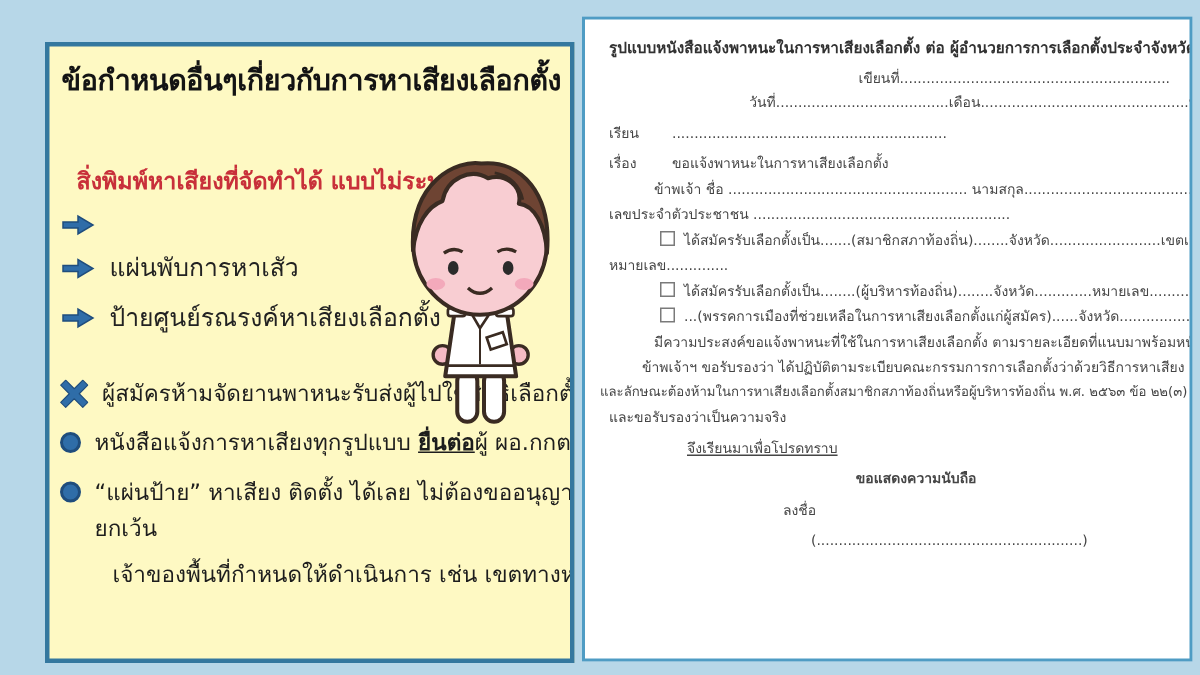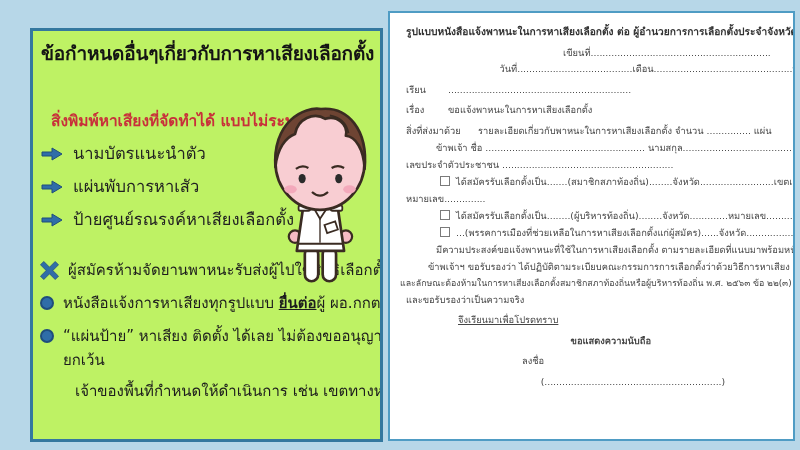--- a/index.html
+++ b/index.html
@@ -4,21 +4,21 @@
 <style>
   html,body{margin:0;padding:0;background:#9fc3d8;}
   .page{
     position:relative; width:800px; height:450px; overflow:hidden;
     background:#b7d7e8;
     font-family:"DejaVu Sans","Liberation Sans",sans-serif;
   }
   
   .panel-left{
     position:absolute; left:30px; top:28px; width:353px; height:414px;
-    background:#bef264; border:3px solid #34789f; box-sizing:border-box;
+    background:#fef9c3; border:3px solid #34789f; box-sizing:border-box;
     overflow:hidden;
   }
   .slide-title{
     margin:7px 6px 0 8px; font-size:19px; font-weight:bold; color:#141414;
     letter-spacing:-0.2px; white-space:nowrap;
   }
   .red-heading{
     margin:40px 0 0 18px; font-size:15.5px; font-weight:bold; color:#c8303a;
     white-space:nowrap;
   }
@@ -42,21 +42,21 @@
   .panel-right{
     position:absolute; left:388px; top:11px; width:407px; height:430px;
     background:#ffffff; border:2px solid #4f9cc4; box-sizing:border-box;
     padding:10px 13px 8px 16px;
     display:flex; flex-direction:column;
     font-size:9.3px; color:#454545; overflow:hidden;
   }
   .form-title{ text-align:center; font-weight:bold; font-size:10.2px; color:#323232;
     white-space:nowrap; margin-bottom:3px;}
   .ln{ line-height:1.45; white-space:nowrap; margin-top:3.5px; }
-  .written{ padding-left:42%; }
+  .written{ padding-left:42%;text-align:right; }
   .dateln{ padding-left:25%; }
   .gap-top{ margin-top:7px; }
   .lbl{ display:inline-block; width:42px; }
   .lbl-wide{ display:inline-block; width:72px; }
   .ind-name{ padding-left:30px; }
   .chk{ padding-left:34px; }
   .cbx{ display:inline-block; width:8px; height:8px; border:1px solid #7a7a7a;
     margin-right:6px; vertical-align:-1px; background:#fff;}
   .para-ind1{ padding-left:30px; }
   .para-ind2{ padding-left:22px; }
@@ -75,21 +75,20 @@
 
   <div class="panel-left">
     <div class="slide-title">ข้อกำหนดอื่นๆเกี่ยวกับการหาเสียงเลือกตั้ง</div>
     <div class="red-heading">สิ่งพิมพ์หาเสียงที่จัดทำได้ แบบไม่ระบุจำนวน</div>
 
     <div class="arrow-list">
       <div class="arrow-item">
         <svg class="arrow-svg" viewBox="0 0 24 16">
             <path d="M2,6 h10 V2 l10,6 -10,6 V10 H2 Z" fill="#2f6da8" stroke="#1f4d7d" stroke-width="1"></path>
           </svg>
-        <span>นามบัตรแนะนำตัว</span>
       </div>
       <div class="arrow-item">
         <svg class="arrow-svg" viewBox="0 0 24 16">
             <path d="M2,6 h10 V2 l10,6 -10,6 V10 H2 Z" fill="#2f6da8" stroke="#1f4d7d" stroke-width="1"></path>
           </svg>
         <span>แผ่นพับการหาเสัว</span>
       </div>
       <div class="arrow-item">
         <svg class="arrow-svg" viewBox="0 0 24 16">
             <path d="M2,6 h10 V2 l10,6 -10,6 V10 H2 Z" fill="#2f6da8" stroke="#1f4d7d" stroke-width="1"></path>
@@ -144,21 +143,20 @@
       </svg>
     </div>
   </div>
 
   <div class="panel-right">
     <div class="form-title">รูปแบบหนังสือแจ้งพาหนะในการหาเสียงเลือกตั้ง ต่อ ผู้อำนวยการการเลือกตั้งประจำจังหวัด</div>
     <div class="ln written">เขียนที่.............................................................</div>
     <div class="ln dateln">วันที่.......................................เดือน...............................................พ.ศ. ......................</div>
     <div class="ln gap-top"><span class="lbl">เรียน</span><span>..............................................................</span></div>
     <div class="ln gap-top"><span class="lbl">เรื่อง</span><span>ขอแจ้งพาหนะในการหาเสียงเลือกตั้ง</span></div>
-    <div class="ln gap-top"><span class="lbl-wide">สิ่งที่ส่งมาด้วย</span><span>รายละเอียดเกี่ยวกับพาหนะในการหาเสียงเลือกตั้ง  จำนวน ............... แผ่น</span></div>
     <div class="ln ind-name">ข้าพเจ้า  ชื่อ ...................................................... นามสกุล.............................................................</div>
     <div class="ln">เลขประจำตัวประชาชน ..........................................................</div>
     <div class="ln chk"><span class="cbx"></span><span>ได้สมัครรับเลือกตั้งเป็น.......(สมาชิกสภาท้องถิ่น)........จังหวัด.........................เขตเลือกตั้งที่..............</span></div>
     <div class="ln">หมายเลข..............</div>
     <div class="ln chk"><span class="cbx"></span><span>ได้สมัครรับเลือกตั้งเป็น........(ผู้บริหารท้องถิ่น)........จังหวัด.............หมายเลข.............</span></div>
     <div class="ln chk"><span class="cbx"></span><span>...(พรรคการเมืองที่ช่วยเหลือในการหาเสียงเลือกตั้งแก่ผู้สมัคร)......จังหวัด............................</span></div>
     <div class="ln para-ind1">มีความประสงค์ขอแจ้งพาหนะที่ใช้ในการหาเสียงเลือกตั้ง ตามรายละเอียดที่แนบมาพร้อมหนังสือนี้</div>
     <div class="ln para-ind2">ข้าพเจ้าฯ ขอรับรองว่า ได้ปฏิบัติตามระเบียบคณะกรรมการการเลือกตั้งว่าด้วยวิธีการหาเสียง</div>
     <div class="ln para-full">และลักษณะต้องห้ามในการหาเสียงเลือกตั้งสมาชิกสภาท้องถิ่นหรือผู้บริหารท้องถิ่น พ.ศ. ๒๕๖๓ ข้อ ๒๒(๓) ที่กำหนดไว้</div>
     <div class="ln">และขอรับรองว่าเป็นความจริง</div>

